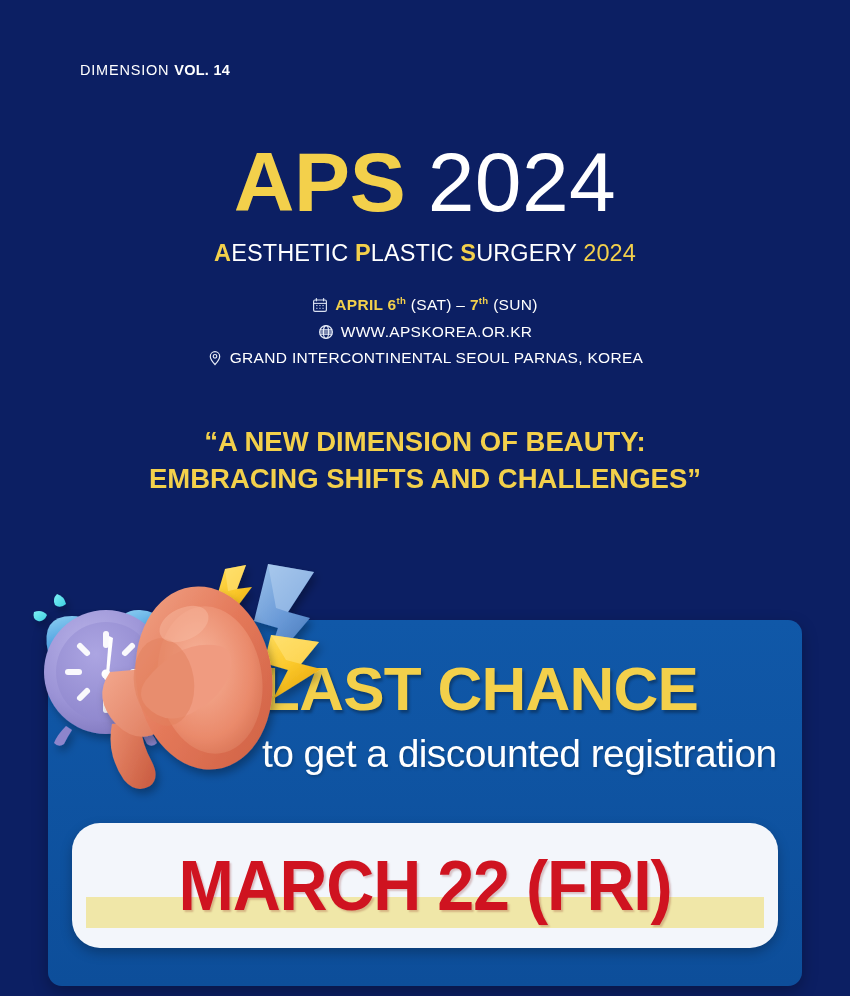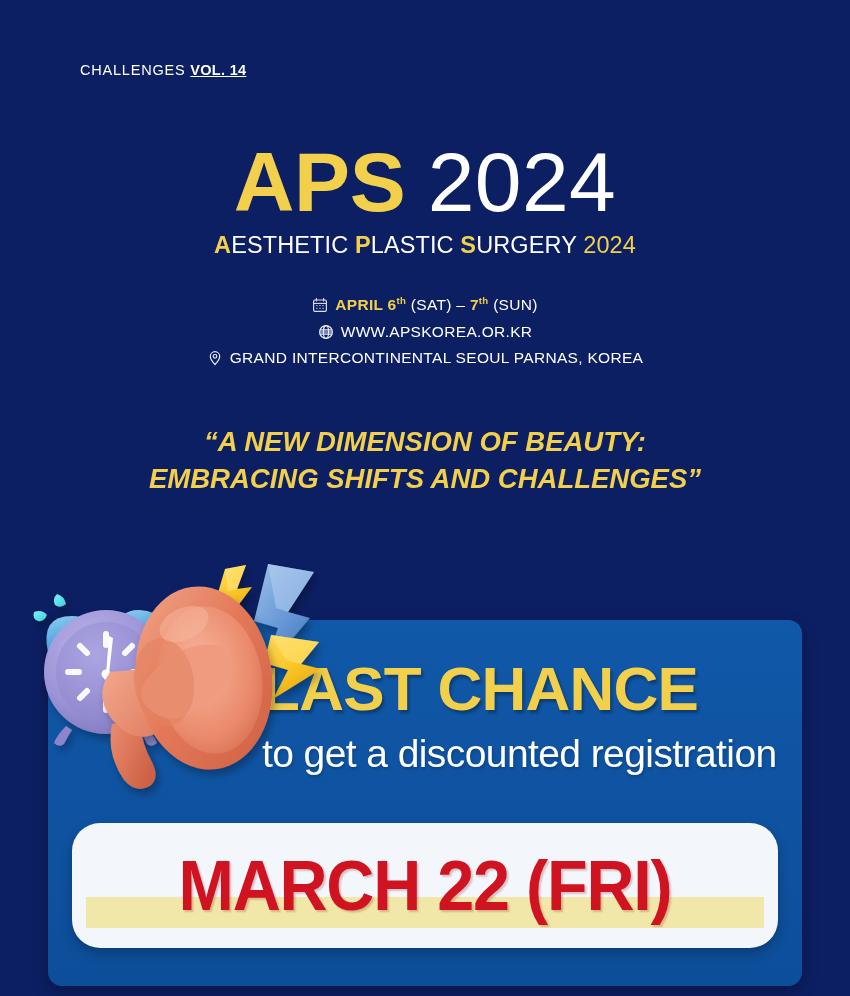--- a/index.html
+++ b/index.html
@@ -10,52 +10,52 @@
     overflow:hidden;
     position:relative;
   }
 
   
   .newsletter {
     position:absolute; left:80px; top:62px;
     font-size:14.5px; letter-spacing:.055em; color:#ffffff;
     font-weight:300; white-space:nowrap;
   }
-  .newsletter .vol { font-weight:700; letter-spacing:.02em;text-decoration:underline; }
+  .newsletter .vol { font-weight:700; letter-spacing:.02em; }
 
   
   .logo-block { position:absolute; left:0; top:140px; width:850px; text-align:center; }
   .logo {
     font-size:84px; line-height:1; white-space:nowrap; letter-spacing:-.012em;
   }
   .logo .aps { font-weight:700; color:#f3d04b; letter-spacing:-.005em; }
   .logo .yr  { font-weight:300; color:#ffffff; letter-spacing:.005em; }
   .logo-sub {
-    margin-top:8px; font-size:23.5px; font-weight:400; color:#ffffff;
+    margin-top:16px; font-size:23.5px; font-weight:400; color:#ffffff;
     letter-spacing:.005em; white-space:nowrap;
   }
   .logo-sub .g { color:#f3d04b; font-weight:700; }
   .logo-sub .gy { color:#f3d04b; font-weight:400; }
 
   
   .info { position:absolute; left:0; top:296px; width:850px; text-align:left; }
   .info-row {
     font-size:15.5px; color:#ffffff; letter-spacing:.02em;
     white-space:nowrap; margin-bottom:8.5px;
     display:flex; align-items:center; justify-content:center; gap:7px;
   }
   .info-row .ico { display:inline-flex; width:16px; height:16px; flex:0 0 16px; }
   .info-row .ico svg { width:16px; height:16px; display:block; }
   .gold { color:#f3d04b; font-weight:700; }
   sup { font-size:.62em; vertical-align:super; line-height:0; }
 
   
   .slogan {
     position:absolute; left:0; top:424px; width:850px; text-align:center;
-    color:#f3d04b; font-weight:700; font-style:italic;
+    color:#f3d04b; font-weight:700; 
     font-size:27.5px; line-height:1.33; letter-spacing:.0em;
   }
 
   
   .card {
     position:absolute; left:48px; top:620px; width:754px; height:366px;
     background:linear-gradient(180deg,#1058a8 0%,#0d4e9a 100%);
     border-radius:14px;
     box-shadow:0 6px 16px rgba(0,0,0,.28);
   }
@@ -92,21 +92,21 @@
   }
 
   
   .illus { position:absolute; left:14px; top:556px; width:330px; height:270px; }
   .illus svg { display:block; width:330px; height:270px; overflow:visible; }
 </style>
 </head>
 <body>
 
 <div class="newsletter">
-  <span>CHALLENGES</span>
+  <span>DIMENSION</span>
   <span class="vol">VOL. 14</span>
 </div>
 
 <div class="logo-block">
   <div class="logo">
     <span class="aps">APS</span>
     <span class="yr">2024</span>
   </div>
   <div class="logo-sub"><span class="g">A</span><span>ESTHETIC </span><span class="g">P</span><span>LASTIC </span><span class="g">S</span><span>URGERY </span><span class="gy">2024</span></div>
 </div>

